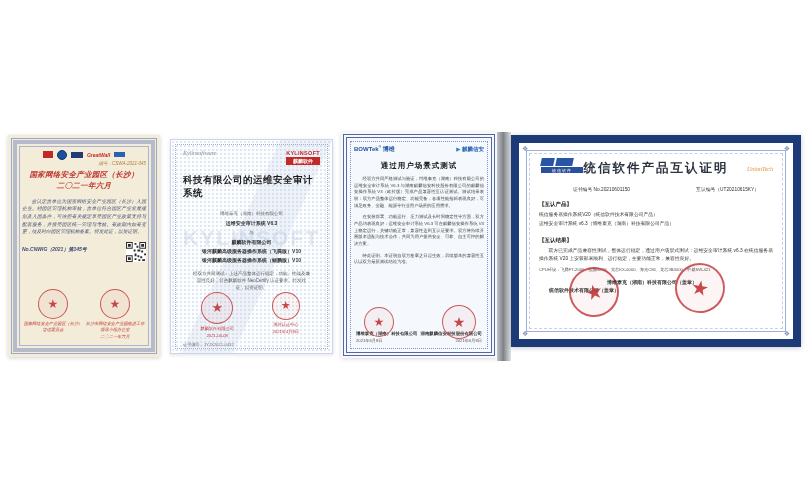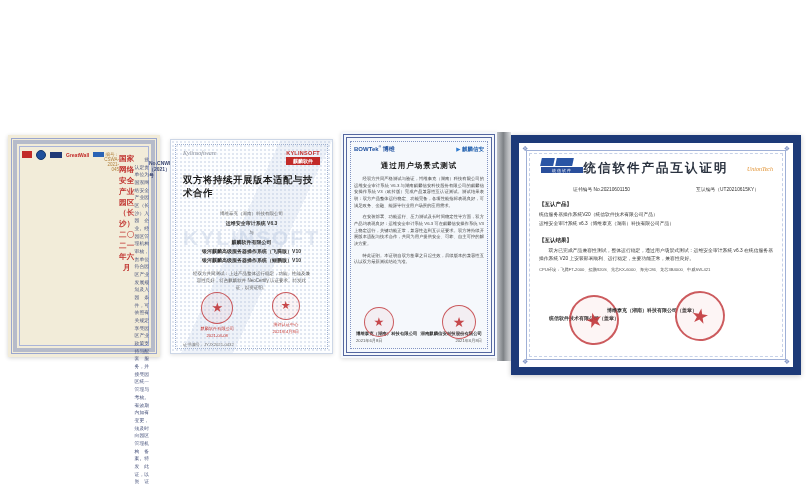--- a/index.html
+++ b/index.html
@@ -6,21 +6,21 @@
   .stage{position:relative;width:810px;height:487px;background:#ffffff;overflow:hidden;
          font-family:"Liberation Sans","DejaVu Sans",sans-serif;color:#333;}
   .cert{position:absolute;box-sizing:border-box;}
   .abs{position:absolute;}
 
   
   .c1{left:8px;top:135px;width:152px;height:222px;background:#f2ecd9;box-shadow:0 1px 4px rgba(0,0,0,.18);}
   .c1 .f1{position:absolute;inset:3px;border:1px solid #9aa6ce;}
   .c1 .f2{position:absolute;inset:5px;border:4px solid rgba(122,137,188,.5);}
   .c1 .f3{position:absolute;inset:11px;border:1px solid #aab4d8;}
-  .c1-content{position:absolute;inset:15px 14px;display:flex;flex-direction:row;}
+  .c1-content{position:absolute;inset:15px 14px;display:flex;flex-direction:column;font-style:italic;}
   .logo-row{display:flex;align-items:center;justify-content:center;gap:4px;height:9px;}
   .lg{display:inline-block;}
   .lg-red{width:10px;height:7px;background:#c22a28;}
   .lg-circle{width:8px;height:8px;border-radius:50%;background:#1e4f9c;border:1px solid #13366b;}
   .lg-navy{width:12px;height:6px;background:#203a77;}
   .lg-gw{color:#c22a28;font-size:5px;font-weight:bold;}
   .lg-blue{width:11px;height:5px;background:#2a63b5;}
   .c1-badge{font-size:4.5px;color:#b2803d;text-align:right;margin-top:2px;}
   .c1-title{margin-top:4px;text-align:center;color:#c13531;font-weight:bold;font-size:7.5px;line-height:1.45;letter-spacing:.3px;}
   .c1-body{margin-top:6px;font-size:4.8px;line-height:1.6;color:#45507a;text-align:justify;text-indent:2em;}
@@ -76,21 +76,21 @@
   .c3-sign-name{font-size:4.4px;font-weight:bold;color:#333;}
   .c3-sign-date{font-size:4.2px;color:#555;margin-top:2px;}
   .c3-seal-l{position:absolute;left:8px;top:-24px;}
   .c3-seal-r{position:absolute;right:6px;top:-26px;}
 
   
   .spine{left:497px;top:132px;width:14px;height:229px;
          background:linear-gradient(90deg,#bfc2c6,#7e8286 45%,#d9dbde 95%);}
 
   
-  .c4{left:511px;top:135px;width:290px;height:240px;background:#1d3a78;box-shadow:0 1px 5px rgba(0,0,0,.22);}
+  .c4{left:511px;top:135px;width:290px;height:212px;background:#1d3a78;box-shadow:0 1px 5px rgba(0,0,0,.22);}
   .c4-inner{position:absolute;inset:8px;background:#fff;}
   .c4 .f1{position:absolute;inset:15px;border:1px solid #9fb0d6;}
   .c4 .f2{position:absolute;inset:18px;border:1px dashed #c6d1e8;}
   .c4-corner{position:absolute;color:#7f94c4;font-size:7px;line-height:1;}
   .c4-content{position:absolute;inset:22px 28px;}
   .c4-head{position:relative;height:20px;}
   .c4-logo{position:absolute;left:2px;top:1px;width:42px;}
   .c4-logo .blocks{display:flex;gap:2px;height:8px;}
   .c4-logo .b1{width:13px;background:#2a55a5;transform:skewX(-12deg);}
   .c4-logo .b2{width:17px;background:#2a55a5;transform:skewX(-12deg);}
@@ -164,21 +164,21 @@
     <div class="f1"></div>
     <div class="c2-wm">KYLINSOFT</div>
     <div class="c2-content">
       <div class="c2-head">
         <div class="c2-script">Kylinsoftware</div>
         <div class="c2-brand">
           <div class="c2-brand-en">KYLINSOFT</div>
           <div class="c2-brand-cn">麒麟软件</div>
         </div>
       </div>
-      <div class="c2-title">双方将持续开展版本适配与技术合作</div>
+      <div class="c2-title">科技有限公司的运维安全审计系统</div>
       <div class="c2-line c2-intro">博维泰克（湖南）科技有限公司</div>
       <div class="c2-line c2-prod">运维安全审计系统 V6.3</div>
       <div class="c2-line c2-and">与</div>
       <div class="c2-line c2-co">麒麟软件有限公司</div>
       <div class="c2-line c2-os">银河麒麟高级服务器操作系统（飞腾版）V10</div>
       <div class="c2-line c2-os">银河麒麟高级服务器操作系统（鲲鹏版）V10</div>
       <div class="c2-para">经双方共同测试：上述产品整体运行稳定，功能、性能及兼容性良好，符合麒麟软件 NeoCertify 认证要求。特发此证，以资证明。</div>
       <div class="c2-seals">
         <div class="c2-seal-col">
           <div class="seal seal-red" style="width:30px;height:30px;">

